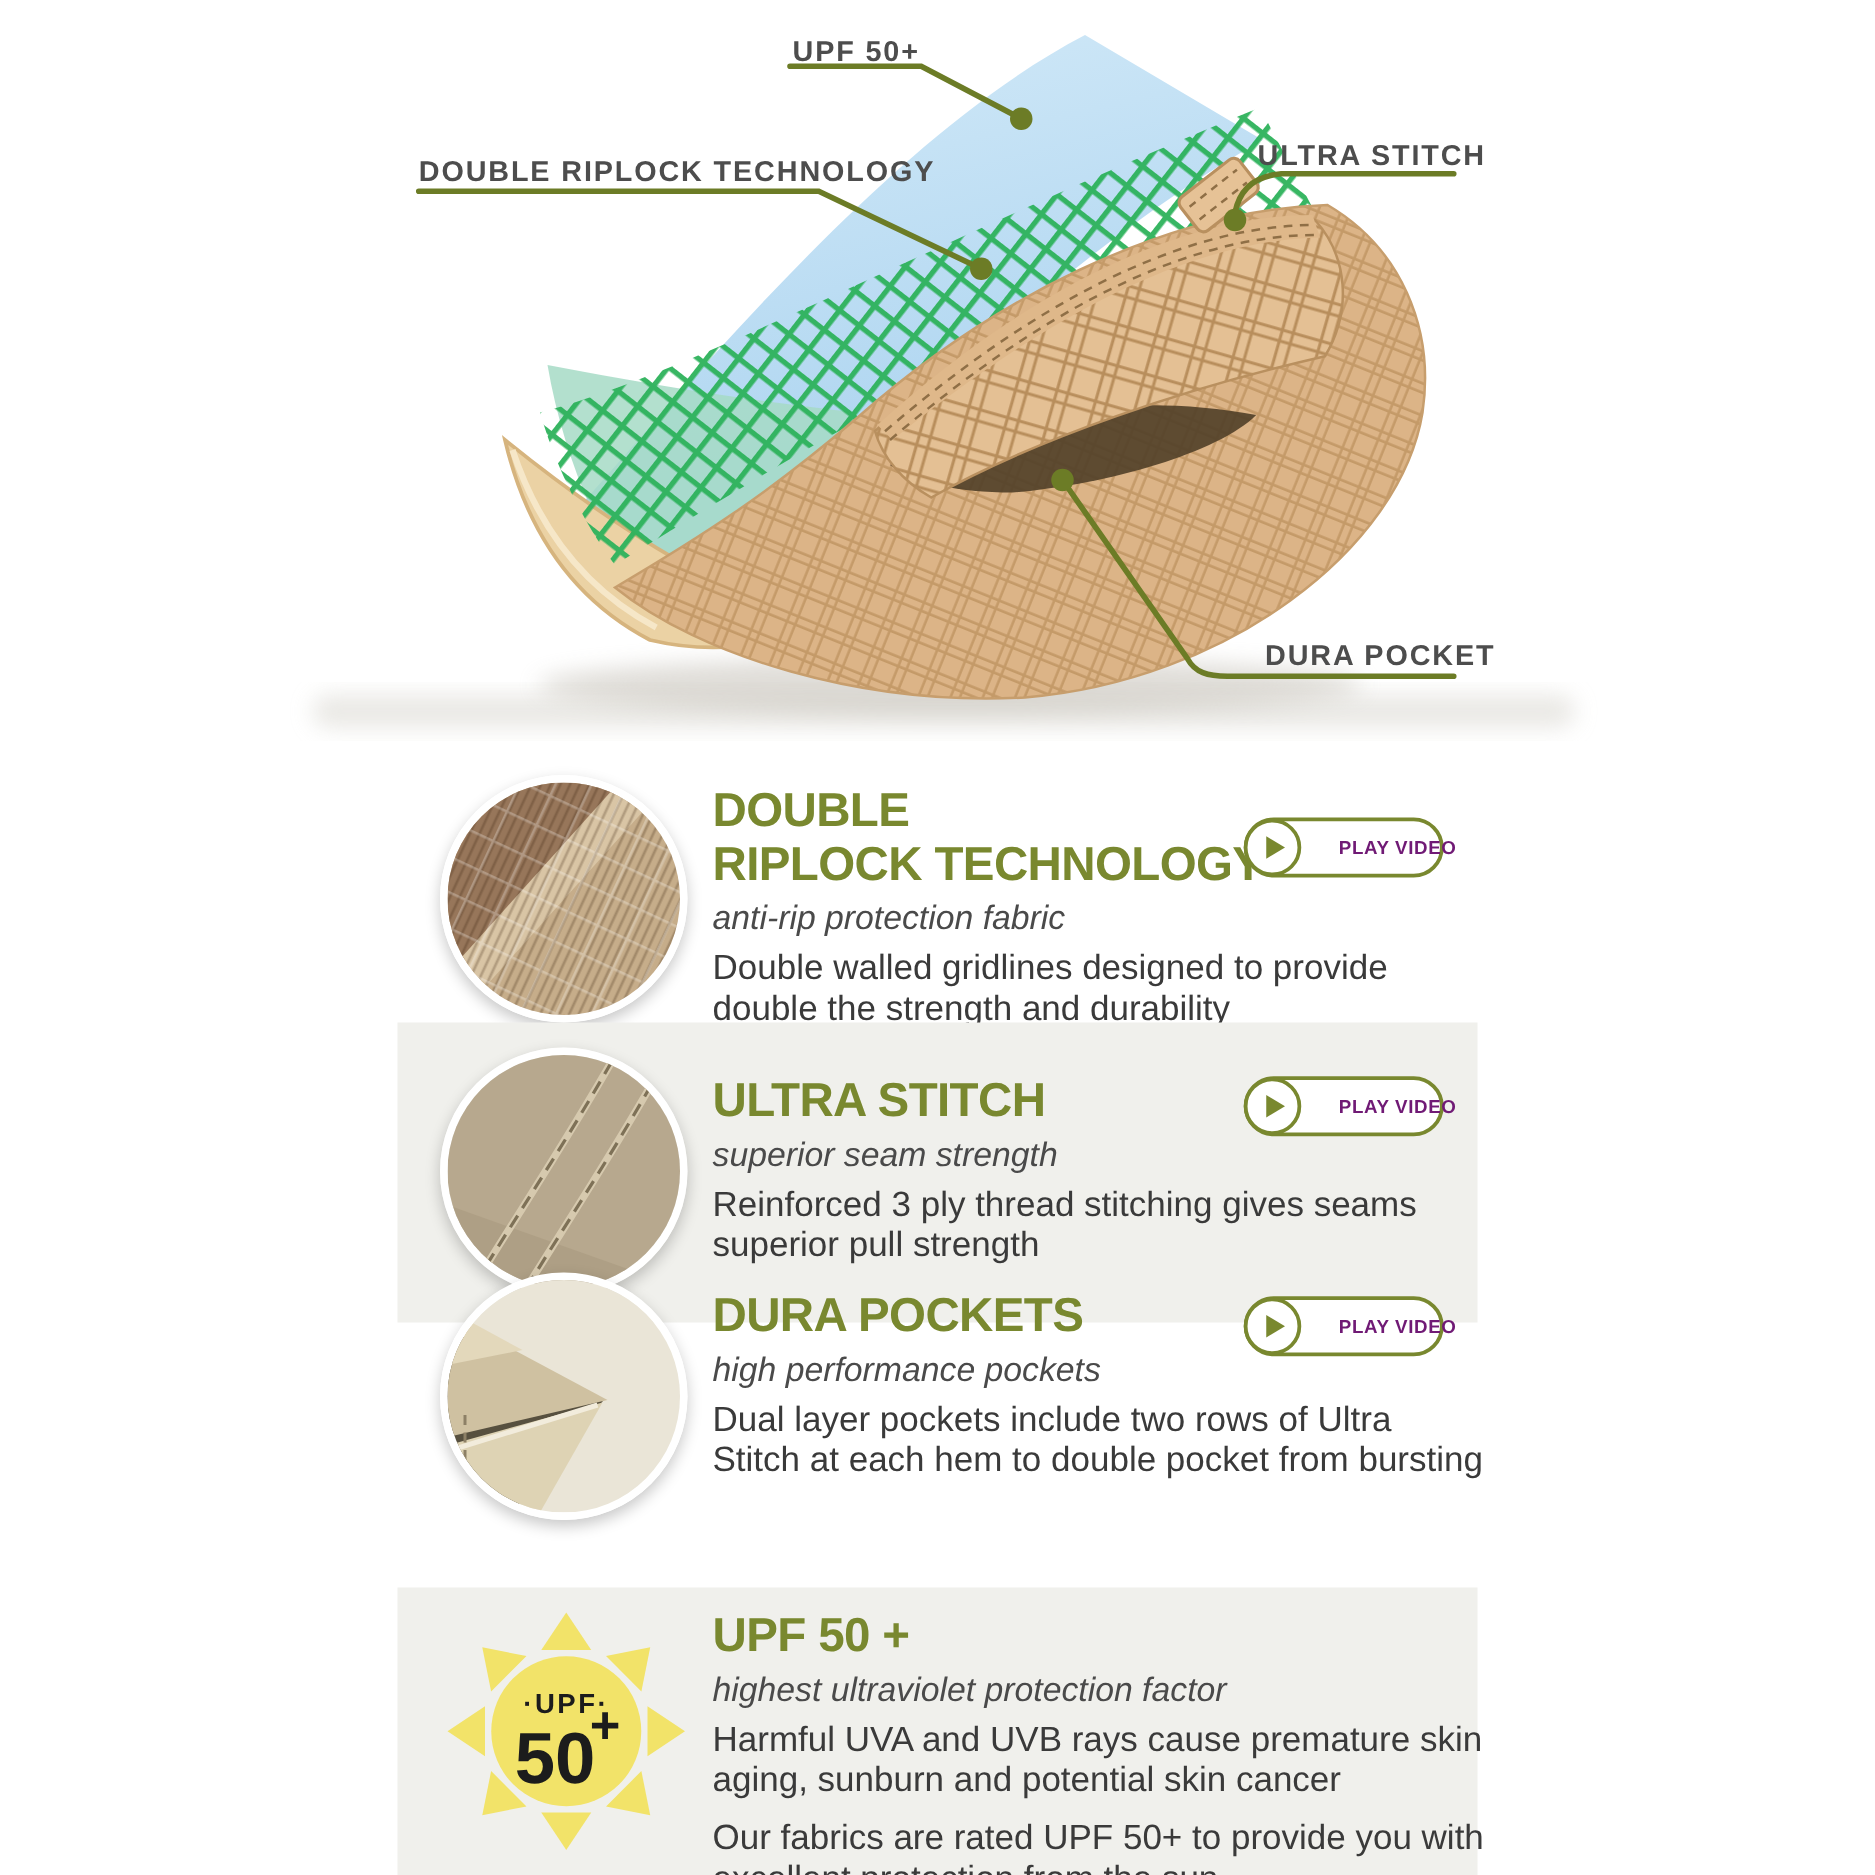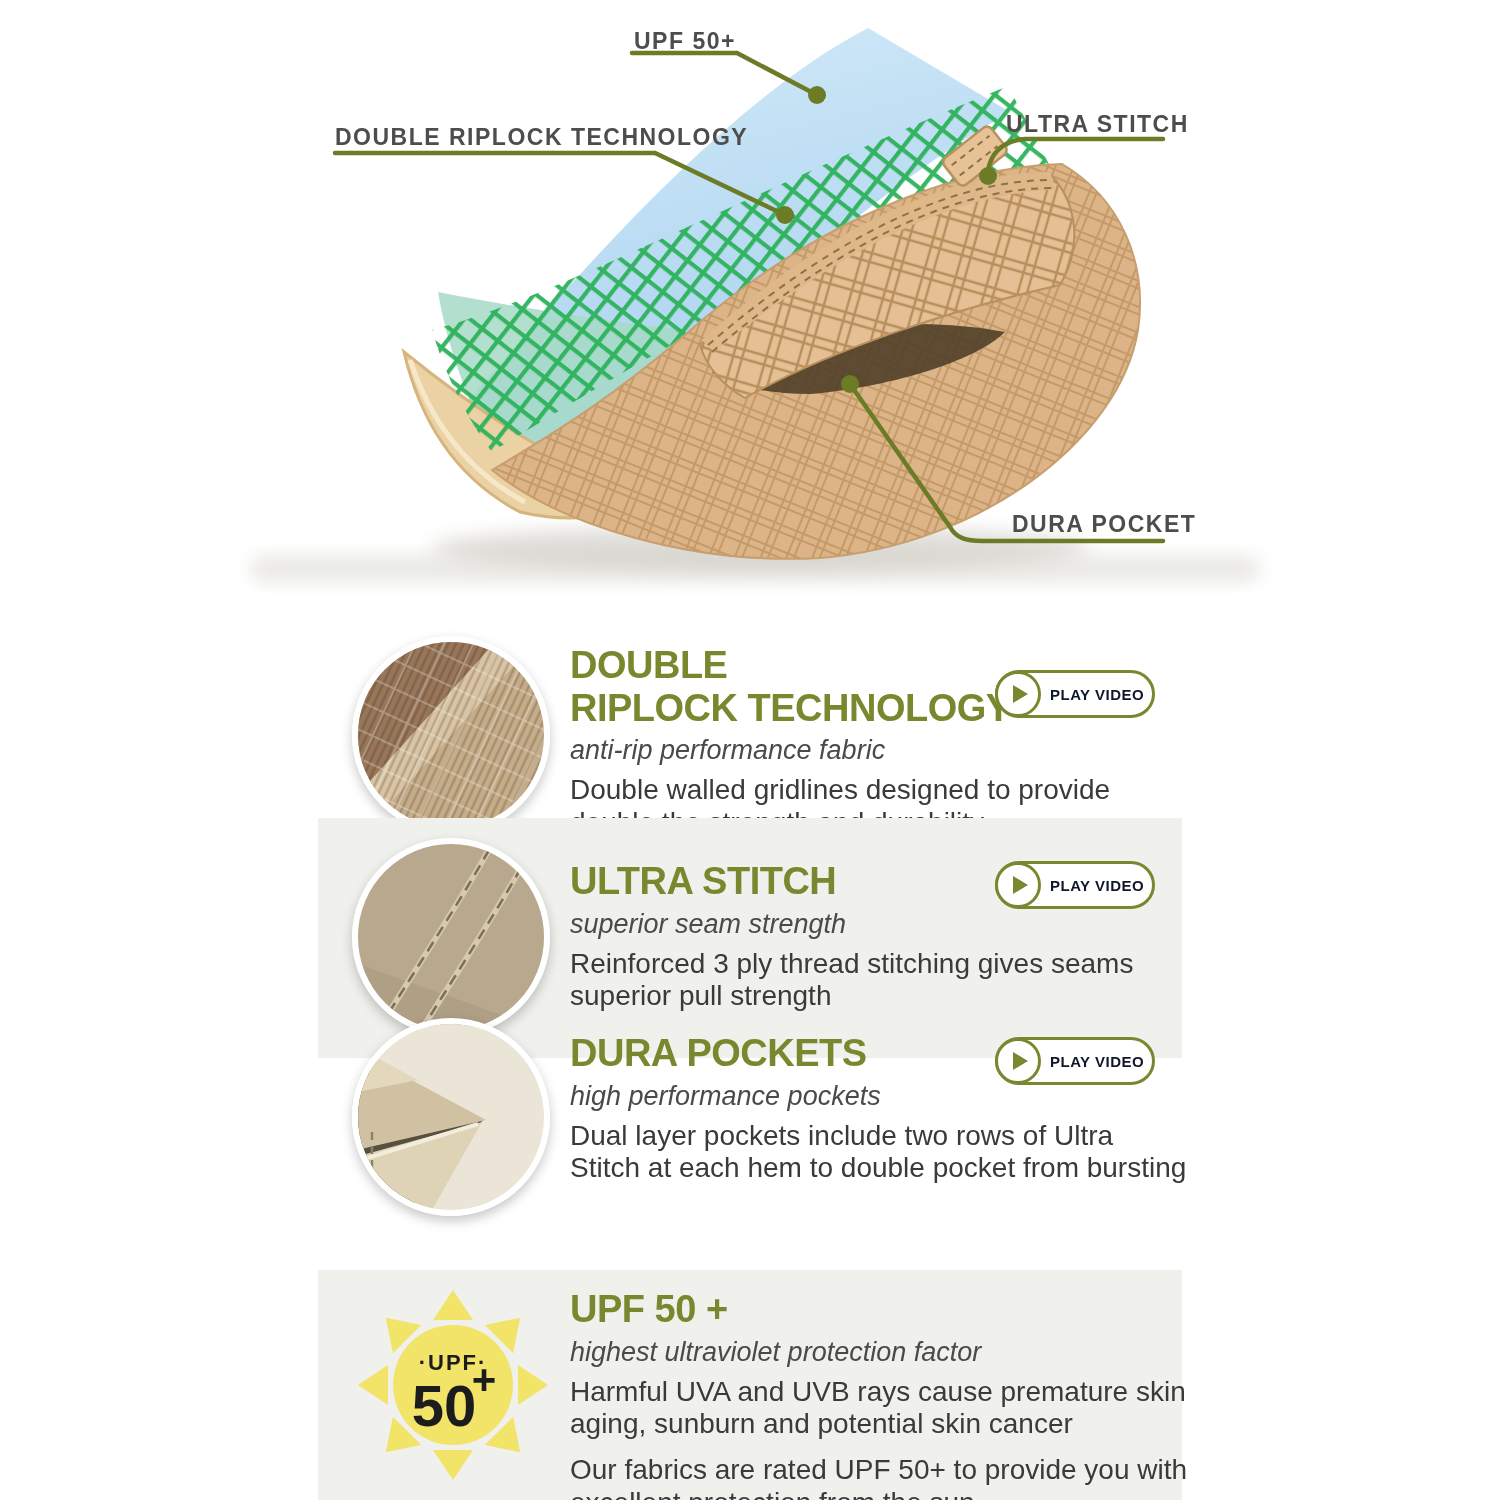--- a/index.html
+++ b/index.html
@@ -12,21 +12,21 @@
   .callout-label{position:absolute;font-size:23px;font-weight:bold;color:#4d4d4d;
                  letter-spacing:1.5px;white-space:nowrap;}
   .lbl-upf{left:634px;top:28px;}
   .lbl-riplock{left:335px;top:124px;}
   .lbl-ultra{left:1006px;top:111px;width:160px;text-align:right;}
   .lbl-dura{left:1012px;top:511px;}
 
   
   .feature{position:absolute;left:318px;width:864px;}
   .feature.band{background:#f0f0ec;}
-  .row1{top:628px;height:218px;}
+  .row1{top:612px;height:218px;}
   .row2{top:818px;height:240px;}
   .row3{top:1010px;height:168px;}
   .row4{top:1270px;height:230px;}
 
   .media{position:absolute;left:34px;border-radius:50%;border:6px solid #ffffff;
          box-shadow:0 5px 12px rgba(0,0,0,.22);overflow:hidden;width:186px;height:186px;}
   .row1 .media{top:8px;}
   .row2 .media{top:20px;}
   .row3 .media{top:8px;}
   .sunbox{position:absolute;left:30px;top:8px;width:210px;height:210px;}
@@ -47,21 +47,21 @@
         height:48px;width:160px;padding:0 0 0 52px;border:3px solid #79882f;border-radius:26px;
         background:#ffffff;cursor:pointer;}
   .row1 .play{top:42px;}
   .row2 .play{top:43px;}
   .row3 .play{top:27px;}
   .play-circle{position:absolute;left:-3px;top:50%;transform:translateY(-50%);
         width:40px;height:40px;border:3px solid #79882f;border-radius:50%;background:#ffffff;
         display:flex;align-items:center;justify-content:center;}
   .play-tri{width:0;height:0;border-left:15px solid #79882f;
         border-top:9px solid transparent;border-bottom:9px solid transparent;margin-left:4px;}
-  .play-label{font-size:15px;font-weight:bold;letter-spacing:.5px;color:#0f172a;white-space:nowrap;}
+  .play-label{font-size:15px;font-weight:bold;letter-spacing:.5px;color:#701a75;white-space:nowrap;margin-left:21px;}
 </style>
 </head>
 <body>
 
 <div class="page">
 
   <div class="diagram">
     <svg width="1500" height="600" viewBox="0 0 1500 600">
       <defs>
         <linearGradient id="blueGrad" x1="0" y1="0" x2="0.3" y2="1">
@@ -147,21 +147,21 @@
         </defs>
         <rect width="186" height="186" fill="#c6ad8a"></rect>
         <path d="M-10,-10 L150,-10 L-10,168 Z" fill="#97765a"></path>
         <path d="M148,-12 L170,8 L8,188 L-14,168 Z" fill="#d9c5a5"></path>
         <rect width="186" height="186" fill="url(#weave1)"></rect>
         <rect width="186" height="186" fill="url(#weave2)"></rect>
       </svg>
     </div>
     <div class="content">
       <h2><span class="t1">DOUBLE</span><span class="t2">RIPLOCK TECHNOLOGY</span></h2>
-      <div class="subtitle">anti-rip performance fabric</div>
+      <div class="subtitle">anti-rip protection fabric</div>
       <p>Double walled gridlines designed to provide double the strength and durability</p>
     </div>
     <button class="play">
       <span class="play-circle">
           <span class="play-tri"></span>
         </span>
       <span class="play-label">PLAY VIDEO</span>
     </button>
   </section>
 

